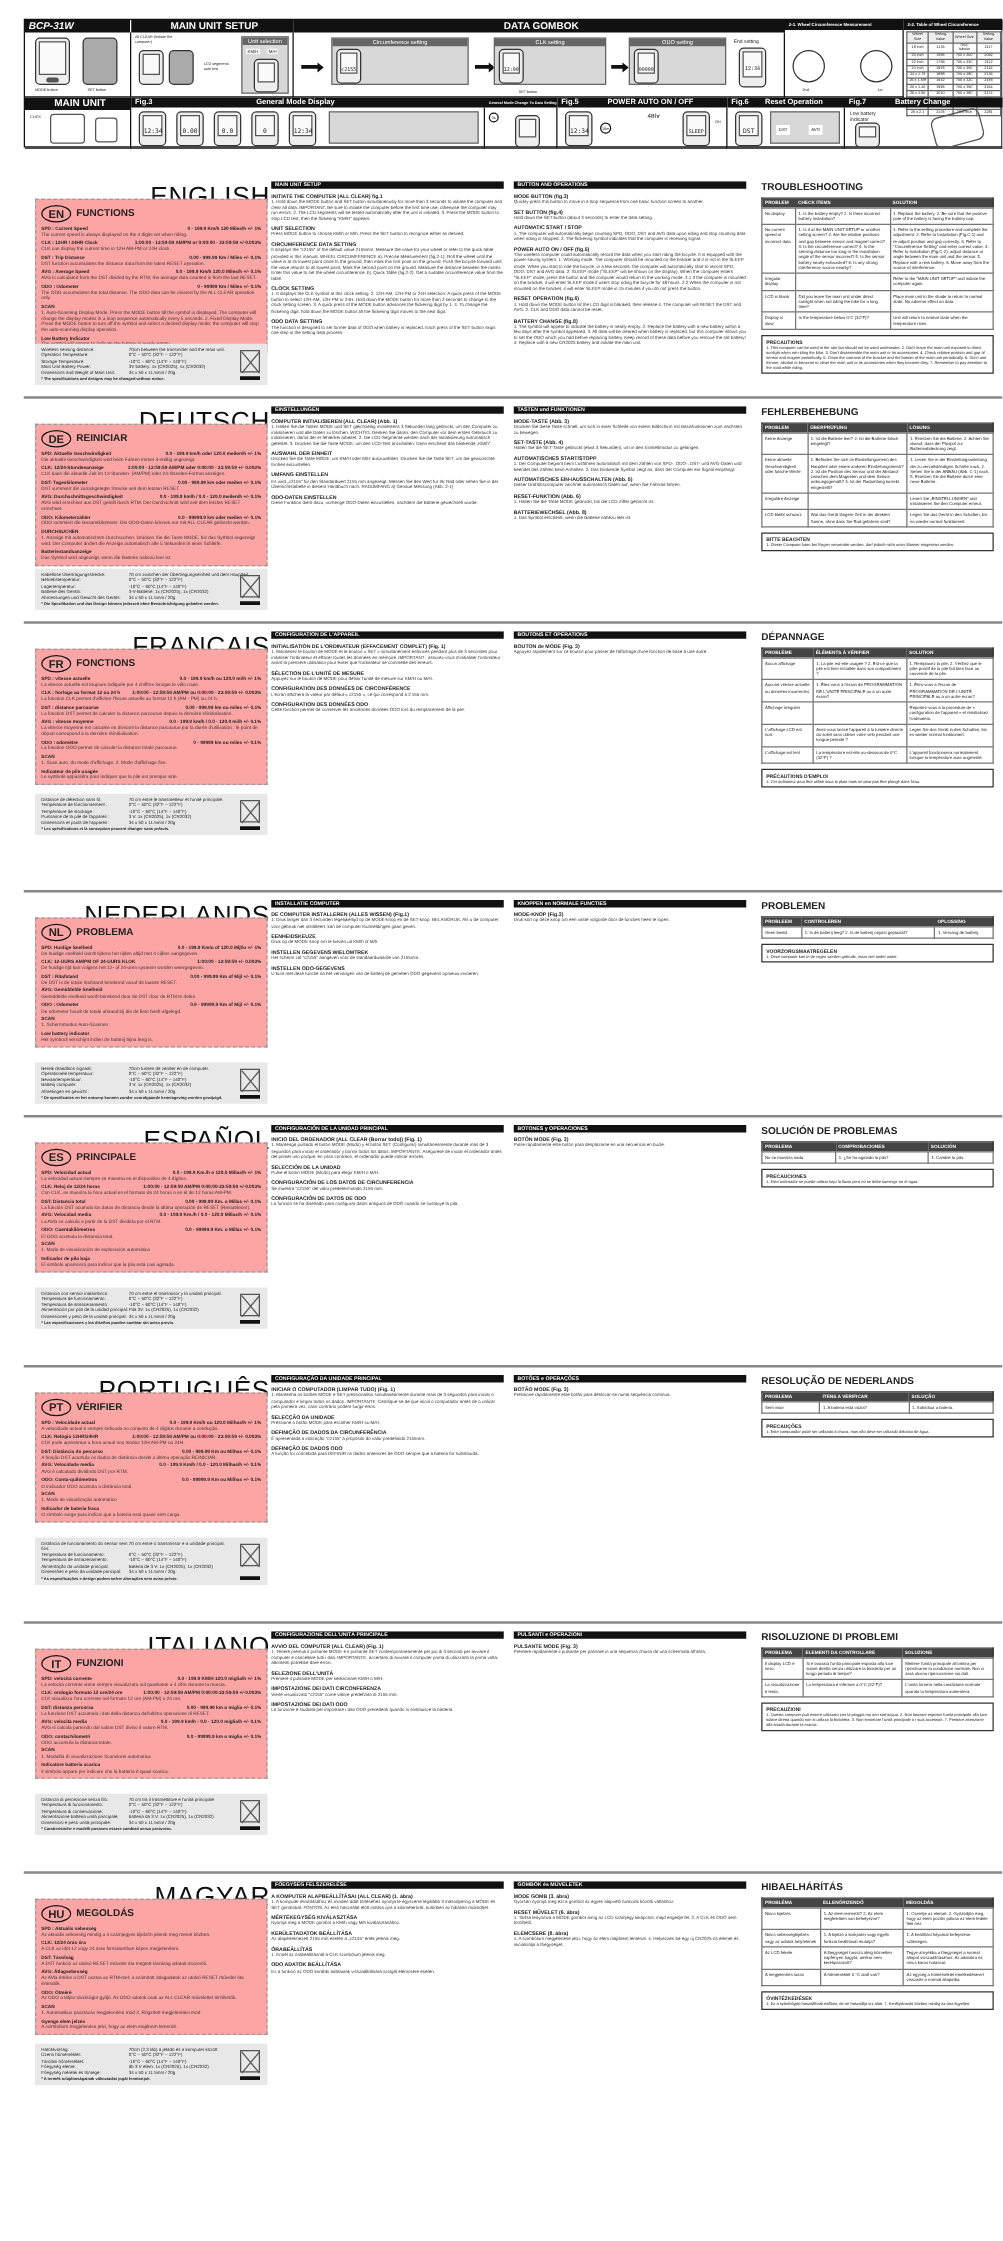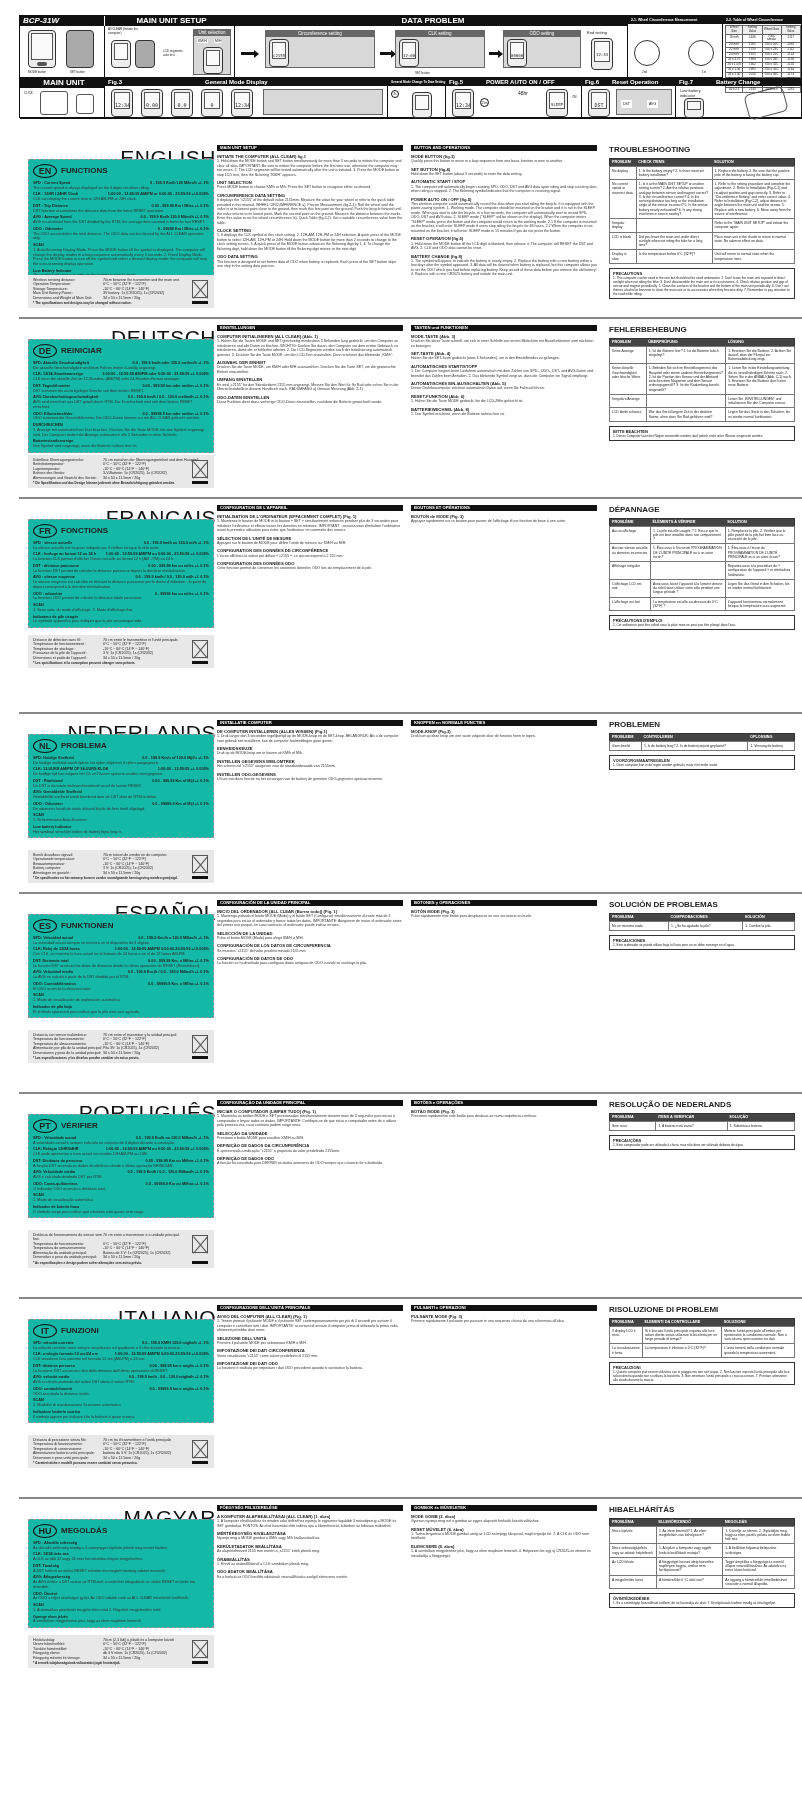--- a/index.html
+++ b/index.html
@@ -14,21 +14,21 @@
 .gbox{position:absolute;background:#d8d8d8;border:1px solid #666}
 .gbox-hdr{position:absolute;left:0;right:0;top:0;height:6px;background:#666;color:#fff;font-size:4.5px;text-align:center;line-height:6px}
 .arrow{position:absolute;height:3px;background:#111}
 .arrow:after{content:"";position:absolute;right:-4px;top:-2.5px;border-left:5px solid #111;border-top:4px solid transparent;border-bottom:4px solid transparent}
 .wtable{position:absolute;border-collapse:collapse;font-size:3px}
 .wtable td,.wtable th{border:0.5px solid #666;padding:0 1px;height:5px;text-align:center;font-weight:normal}
 .wtable th{background:#eee}
 .lang-sec{position:absolute;left:19px;width:783px}
 .sep{position:absolute;left:19px;width:783px;height:2px;background:#888}
 .lang-title{position:absolute;font-size:21px;font-weight:normal;right:0;top:0;letter-spacing:0.5px;color:#111}
-.func-box{position:absolute;left:9px;top:14px;width:186px;border:1px dashed #999;padding:4px 4px 3px 4px;background:#14b8a6}
+.func-box{position:absolute;left:9px;top:14px;width:186px;border:1px dashed #999;padding:4px 4px 3px 4px;background:#fca5a5}
 .func-head{display:flex;align-items:center;gap:4px;margin-bottom:3px}
 .lang-badge{border:1.5px solid #111;border-radius:50%;width:24px;height:14px;font-size:9px;font-weight:bold;text-align:center;line-height:12px}
 .func-title{font-size:8px;font-weight:bold}
 .frow{display:flex;justify-content:space-between;font-weight:bold;font-size:3.8px;margin-top:2px}
 .fdesc{font-size:3.8px;color:#333}
 .spec-box{position:absolute;left:9px;width:186px;background:#e8e8e8;padding:3px 5px;font-size:3.6px}
 .spec-row{display:flex}
 .spec-row .k{width:70px}
 .spec-note{font-weight:bold;font-size:3.2px;margin-top:1px}
 .recycle{position:absolute;right:6px;top:5px;width:16px;height:18px;border:1px solid #555}
@@ -45,21 +45,21 @@
 .ts-table td{border:0.5px solid #777;padding:2px;vertical-align:top}
 .prec{border:1px solid #333;padding:2px 3px;margin-top:4px;font-size:3.2px;width:186px}
 .prec b{font-size:4px}
 </style>
 </head>
 <body>
 
 <div class="fig-strip">
   <div class="fig-hdr big" style="left:0;top:0;width:84px;font-style:italic">BCP-31W MicroBoard</div>
   <div class="fig-hdr big" style="left:85px;top:0;width:130px;text-align:center">MAIN UNIT SETUP</div>
-  <div class="fig-hdr big" style="left:215px;top:0;width:393px;text-align:center">DATA PROBLEM</div>
+  <div class="fig-hdr big" style="left:215px;top:0;width:393px;text-align:center">DATA GOMBOK</div>
   <div class="fig-box" style="left:0;top:10px;width:85px;height:52px">
     <div class="lcd" style="left:8px;top:4px;width:28px;height:38px">
         <div class="scr"></div>
         <div class="btn"></div>
       </div>
     <div class="lcd" style="left:46px;top:4px;width:28px;height:38px;background:#aaa"></div>
     <span style="position:absolute;left:8px;bottom:2px;font-size:3px">MODE button</span>
     <span style="position:absolute;left:50px;bottom:2px;font-size:3px">SET button</span>
   </div>
   <div class="fig-box" style="left:85px;top:10px;width:130px;height:52px">
@@ -759,21 +759,21 @@
         </table>
         <div class="prec"><b>VOORZORGSMAATREGELEN</b><div>1. Deze computer kan in de regen worden gebruikt, maar niet onder water.</div></div>
       </div>
     </div>
     <div class="sep" style="top:892px"></div>
     <div class="lang-sec" style="top: 900px; height: 180px; overflow: hidden;">
       <div class="lang-title" style="right:586px">ESPAÑOL</div>
       <div class="func-box">
         <div class="func-head">
           <span class="lang-badge">ES</span>
-          <span class="func-title">FUNKTIONEN</span>
+          <span class="func-title">PRINCIPALE</span>
         </div>
         <div class="frow">
           <span>SPD: Velocidad actual</span>
           <span>0.0 - 199.9 Km./h o 120.0 Millas/h +/- 1%</span>
         </div>
         <div class="fdesc">La velocidad actual siempre se muestra en el dispositivo de 4 dígitos.</div>
         <div class="frow">
           <span>CLK: Reloj de 12/24 horas</span>
           <span>1:00:00 - 12:59:59 AM/PM 0:00:00-23:59:59 +/-0.003%</span>
         </div>

